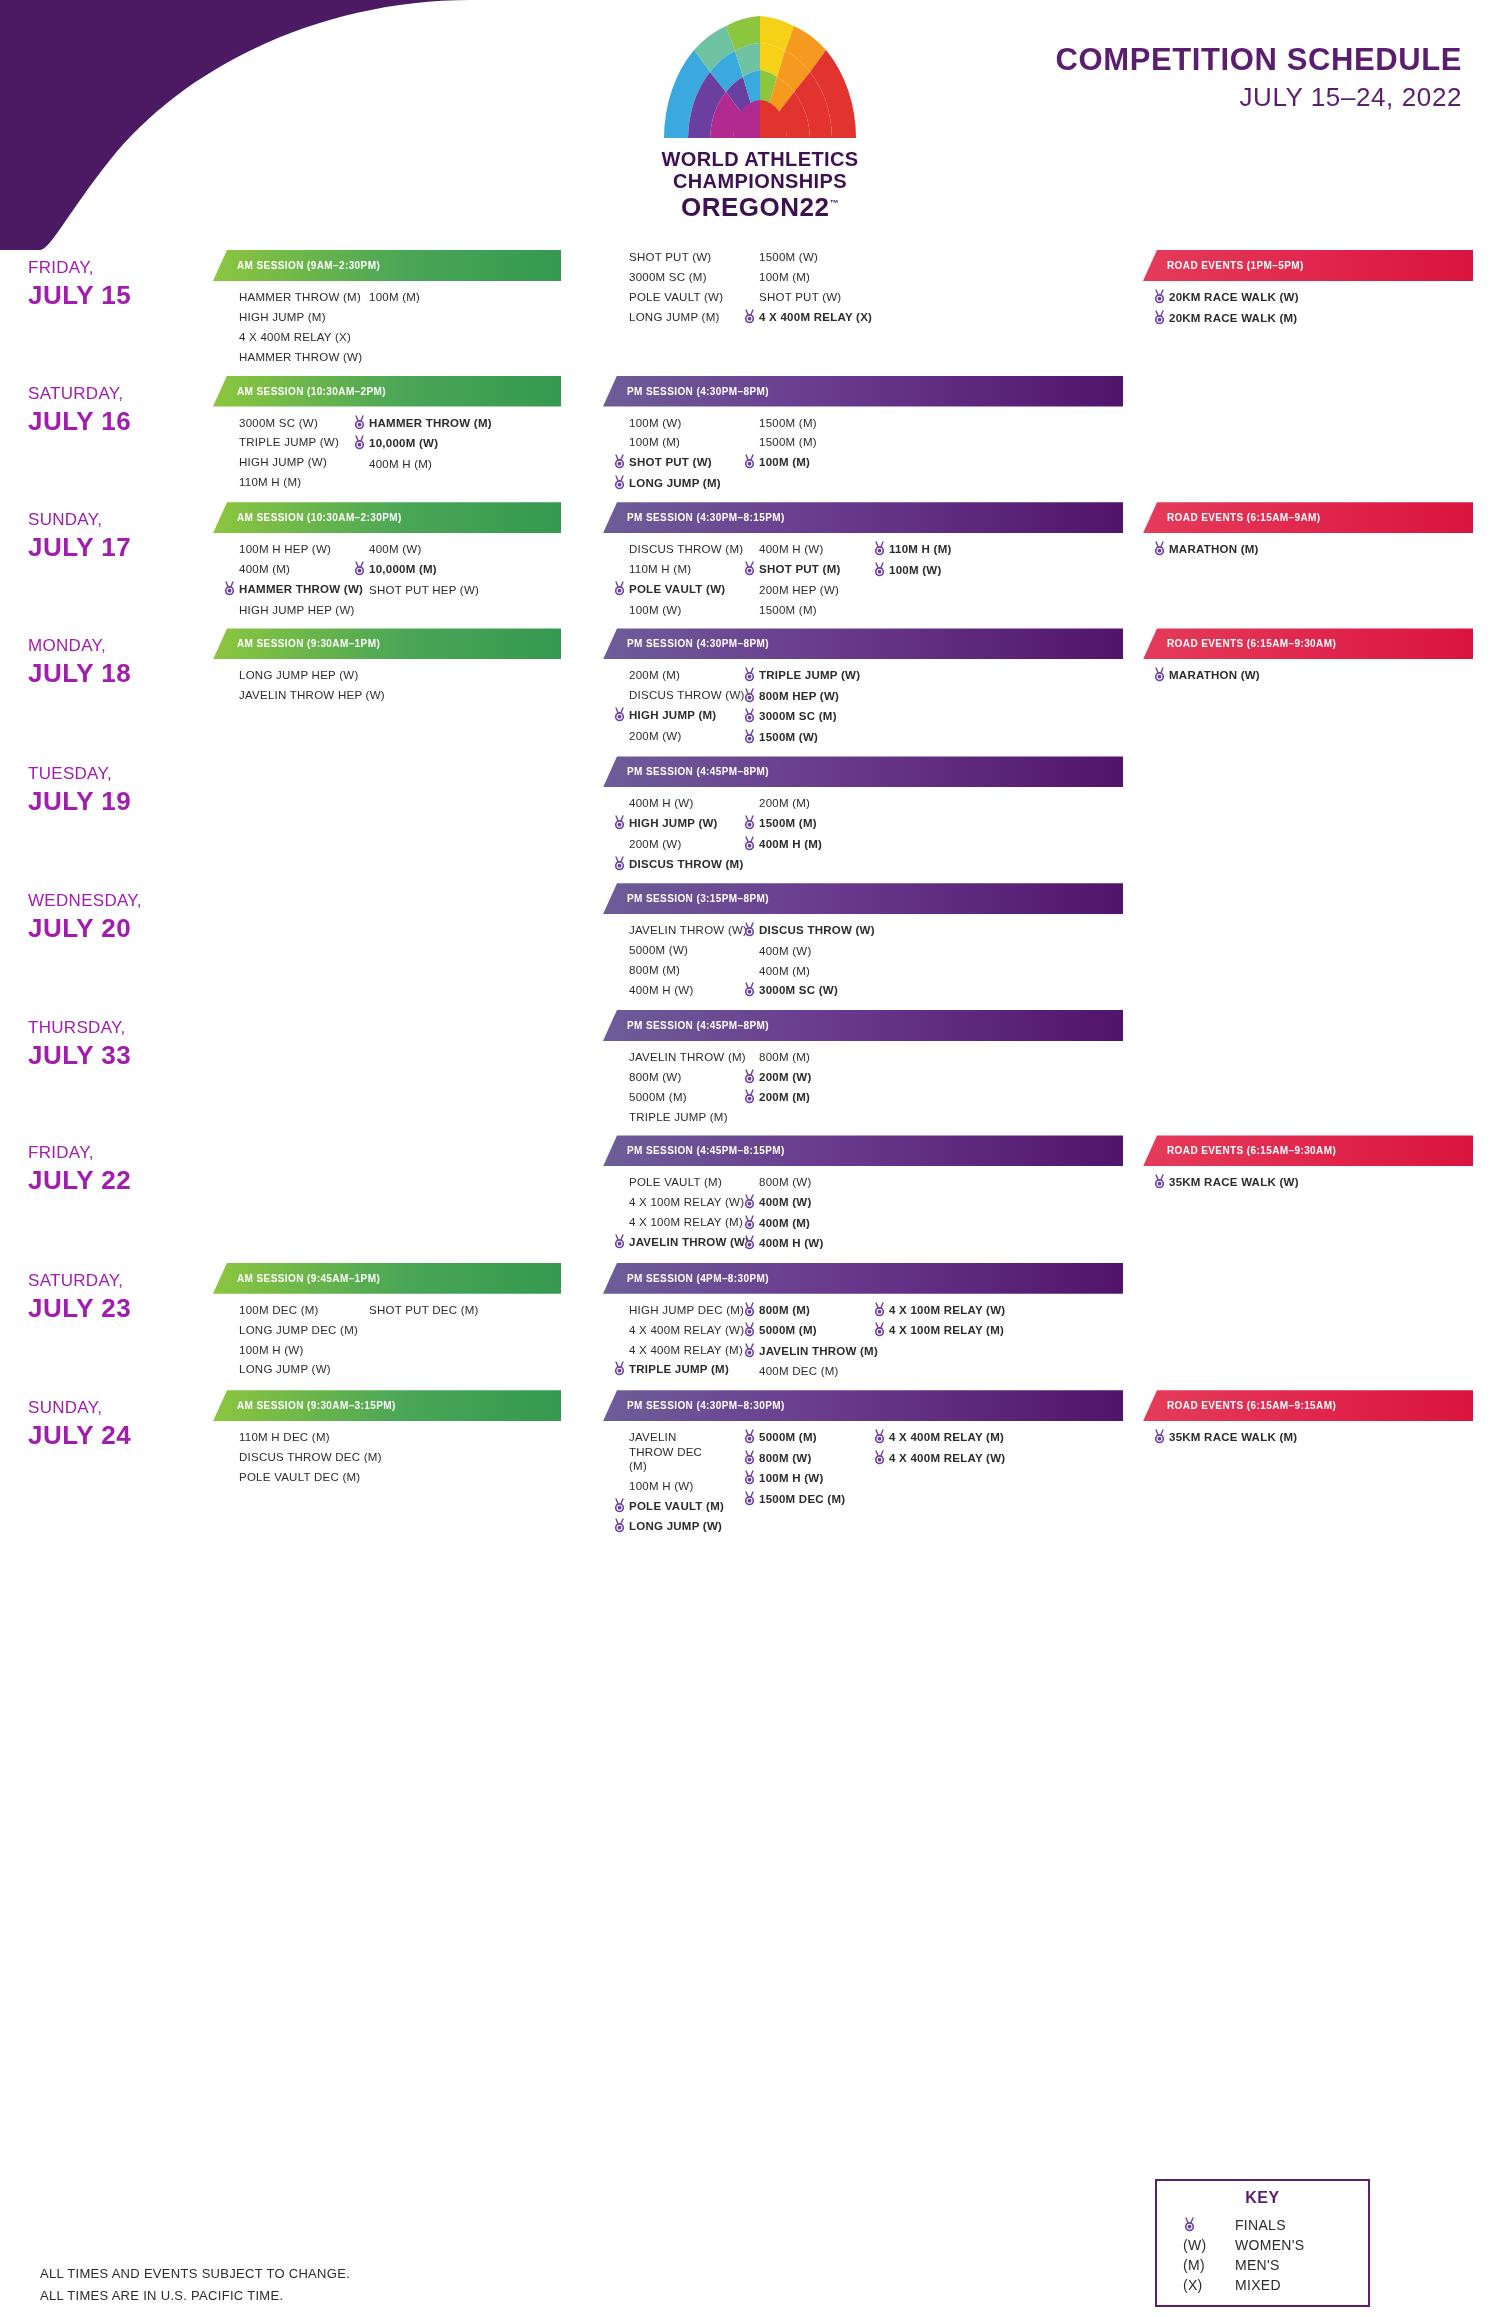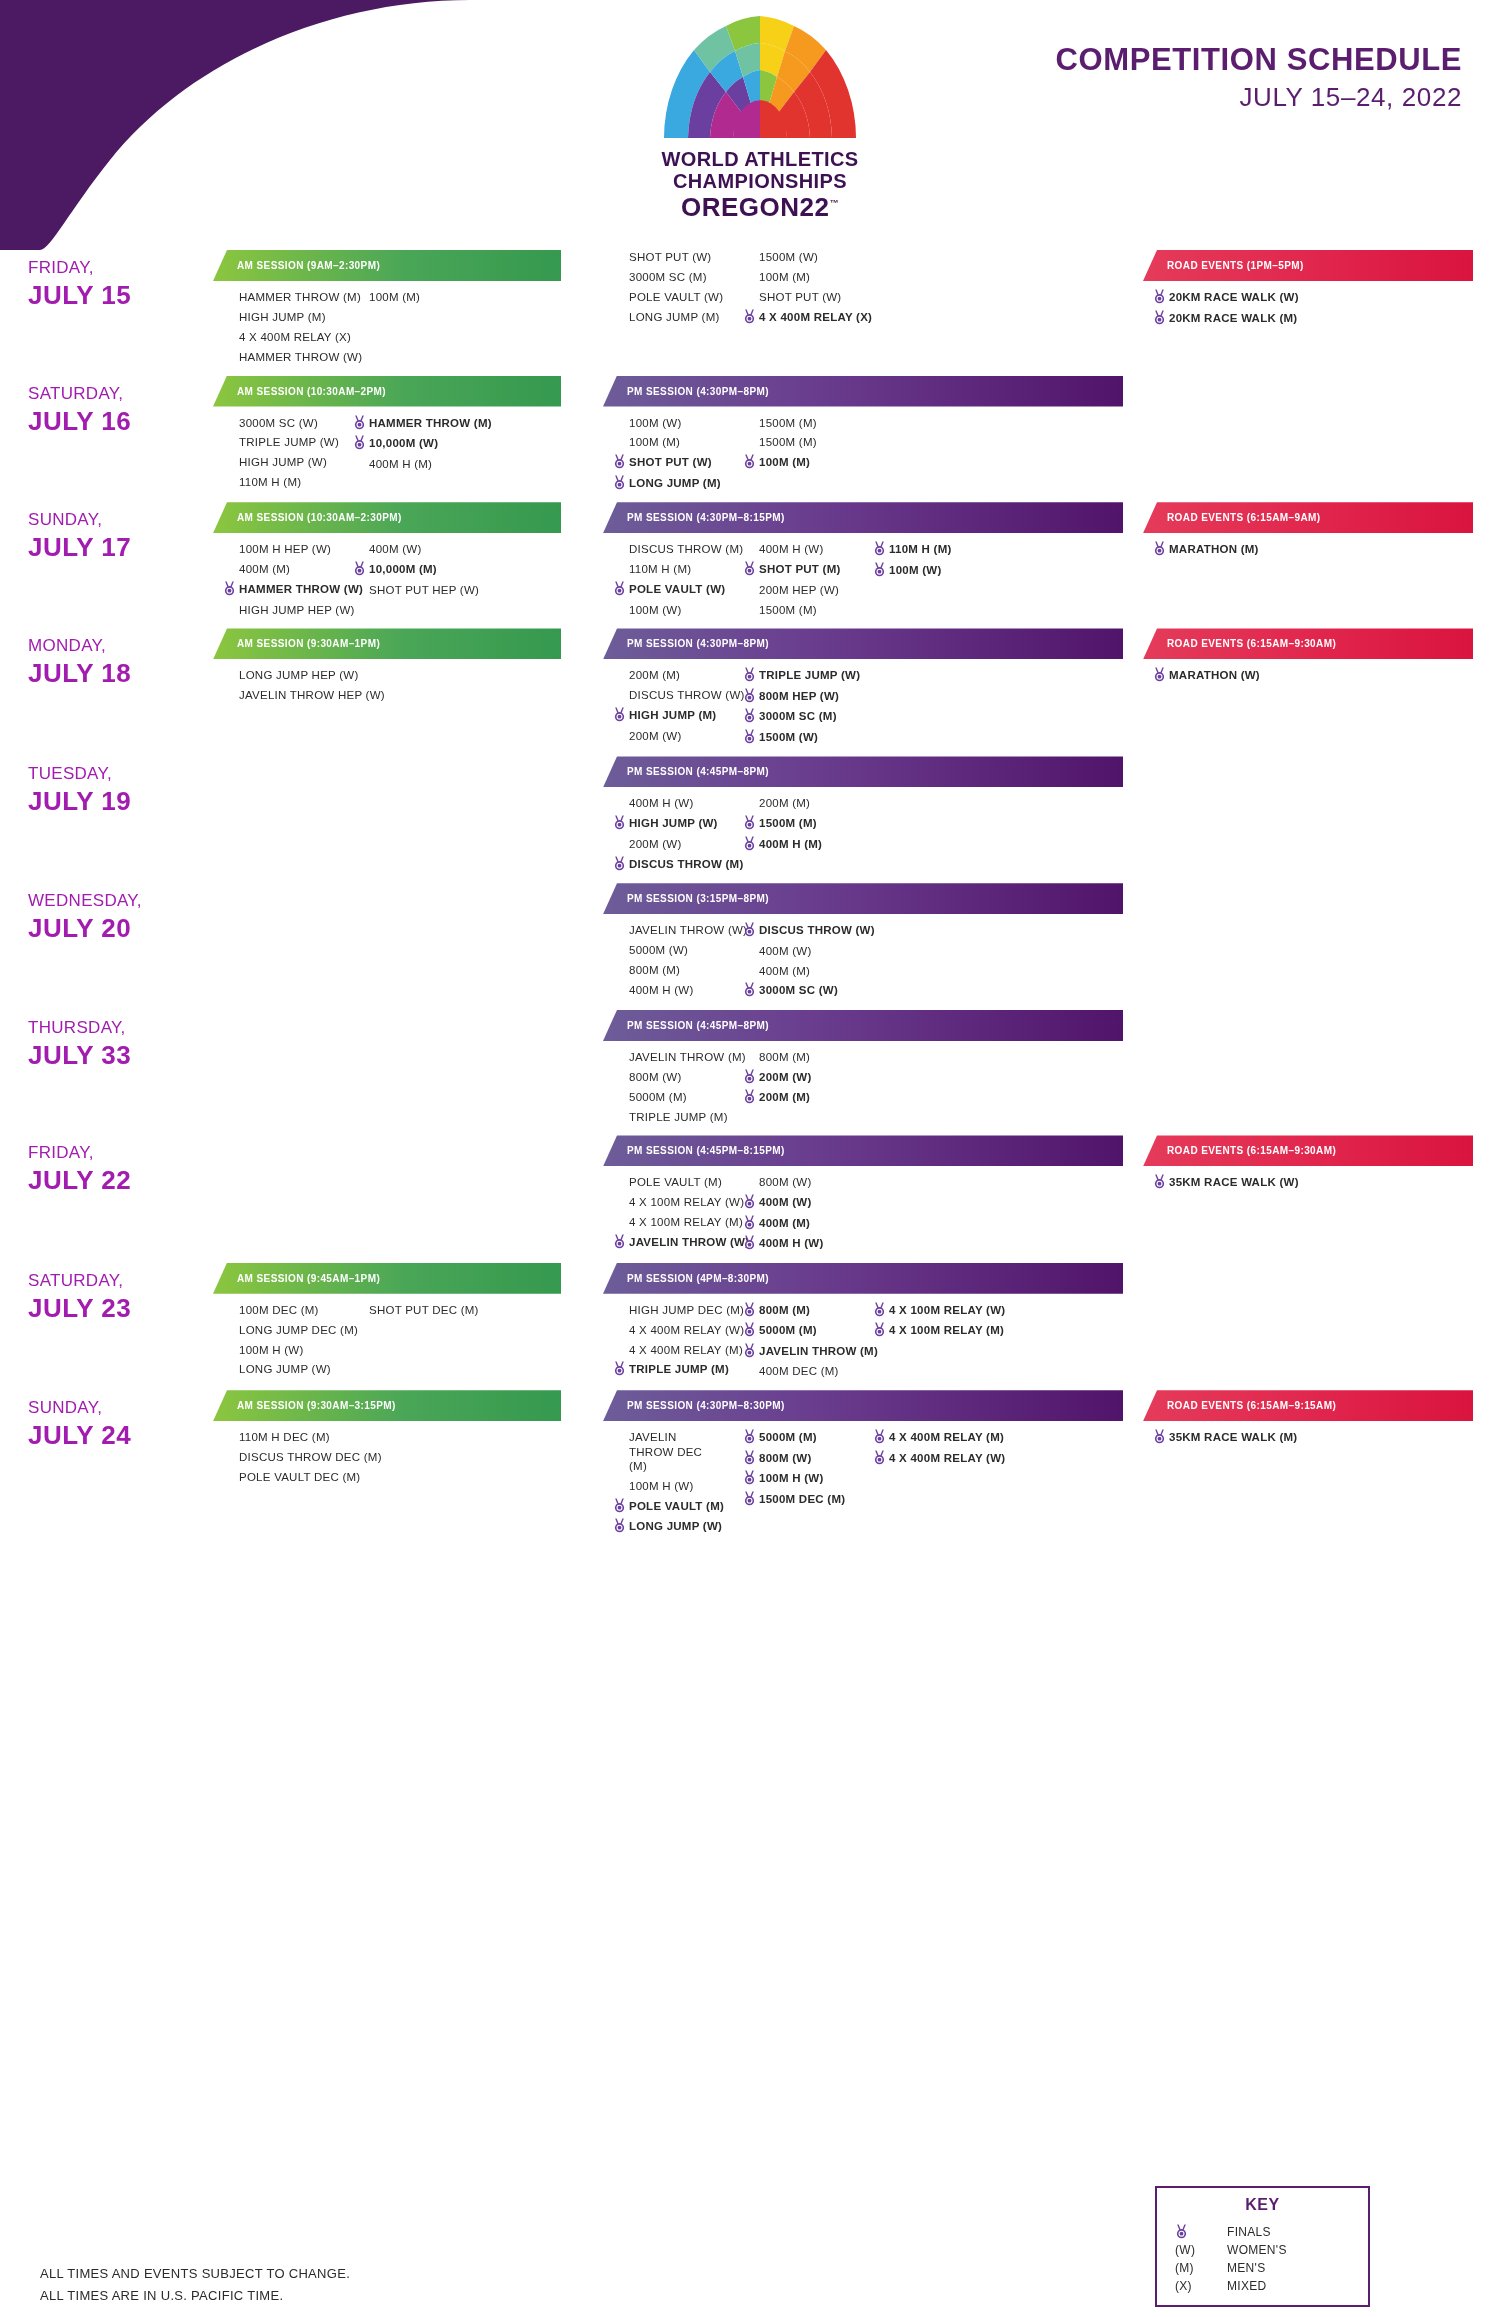--- a/index.html
+++ b/index.html
@@ -108,21 +108,21 @@
     right:120px; bottom:10px;
     width:215px;
     border:2px solid #5b1e6e;
     padding:8px 0 10px 0;
     background:#fff;
   }
   .keybox .ktitle {
     text-align:center; color:#5b1e6e; font-size:16px; font-weight:bold; letter-spacing:0.6px;
     margin-bottom:8px;
   }
-  .krow { display:flex; align-items:flex-end; font-size:12px; letter-spacing:0.3px; padding:2px 0 2px 18px; }
+  .krow { display:flex; align-items:flex-start; font-size:14px; letter-spacing:0.3px; padding:2px 0 2px 18px;margin-left:8px; }
   .krow .kcell1 { width:52px; flex:0 0 52px; display:flex; align-items:center; }
   .krow .kcell1 svg { display:block; }
 
   
   .footer {
     position:absolute; left:40px; bottom:10px;
     font-size:13px; letter-spacing:0.3px; line-height:1.7; color:#2b2b2b;
   }
 </style>
 </head>

